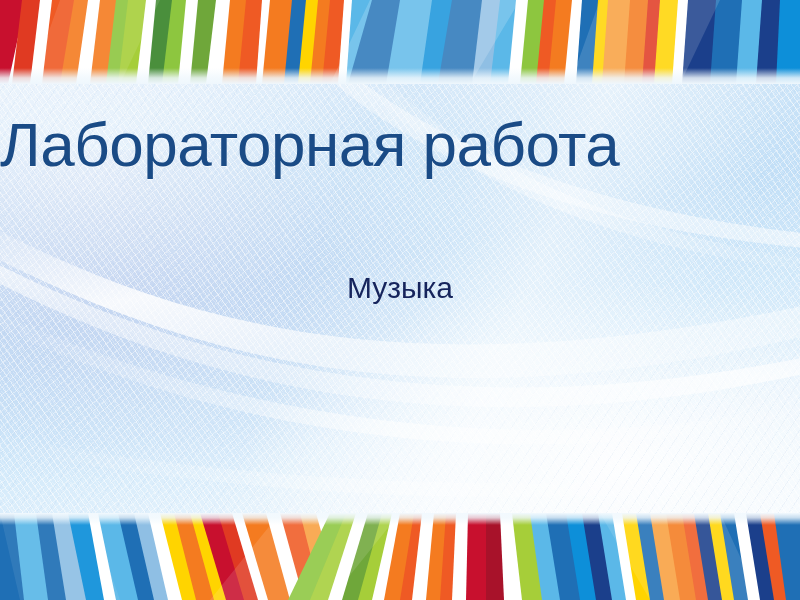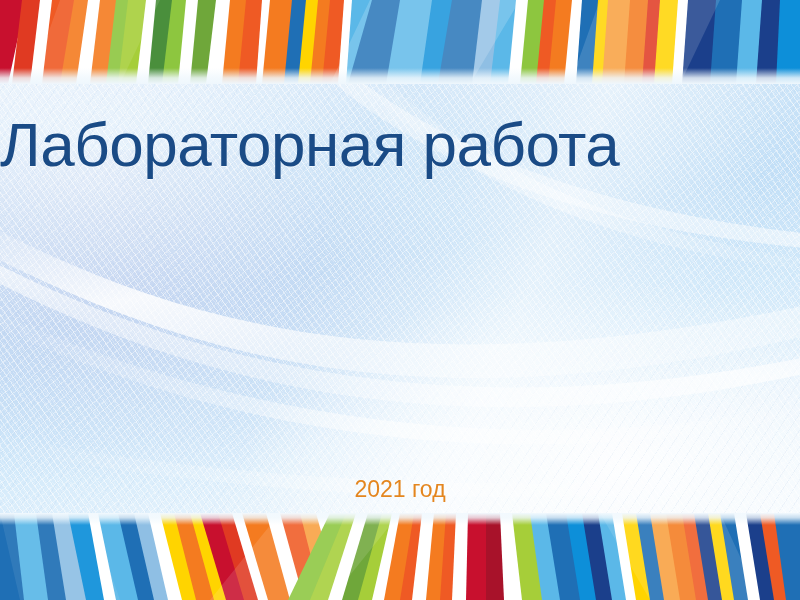--- a/index.html
+++ b/index.html
@@ -304,16 +304,16 @@
 
       <polygon points="280,0 400,0 330,87 210,87" fill="#ffffff" opacity="0.12"></polygon>
       <polygon points="600,0 720,0 760,87 650,87" fill="#ffffff" opacity="0.12"></polygon>
       <polygon points="0,0 90,0 120,87 20,87" fill="#ffffff" opacity="0.08"></polygon>
     </svg>
     <div class="band-fade-bottom"></div>
   </div>
 
   <div class="title">Лабораторная работа</div>
 
-
-  <div class="year">2021 год</div>
+  <div class="subtitle">Музыка</div>
+
 
 </div>
 
 </body></html>

